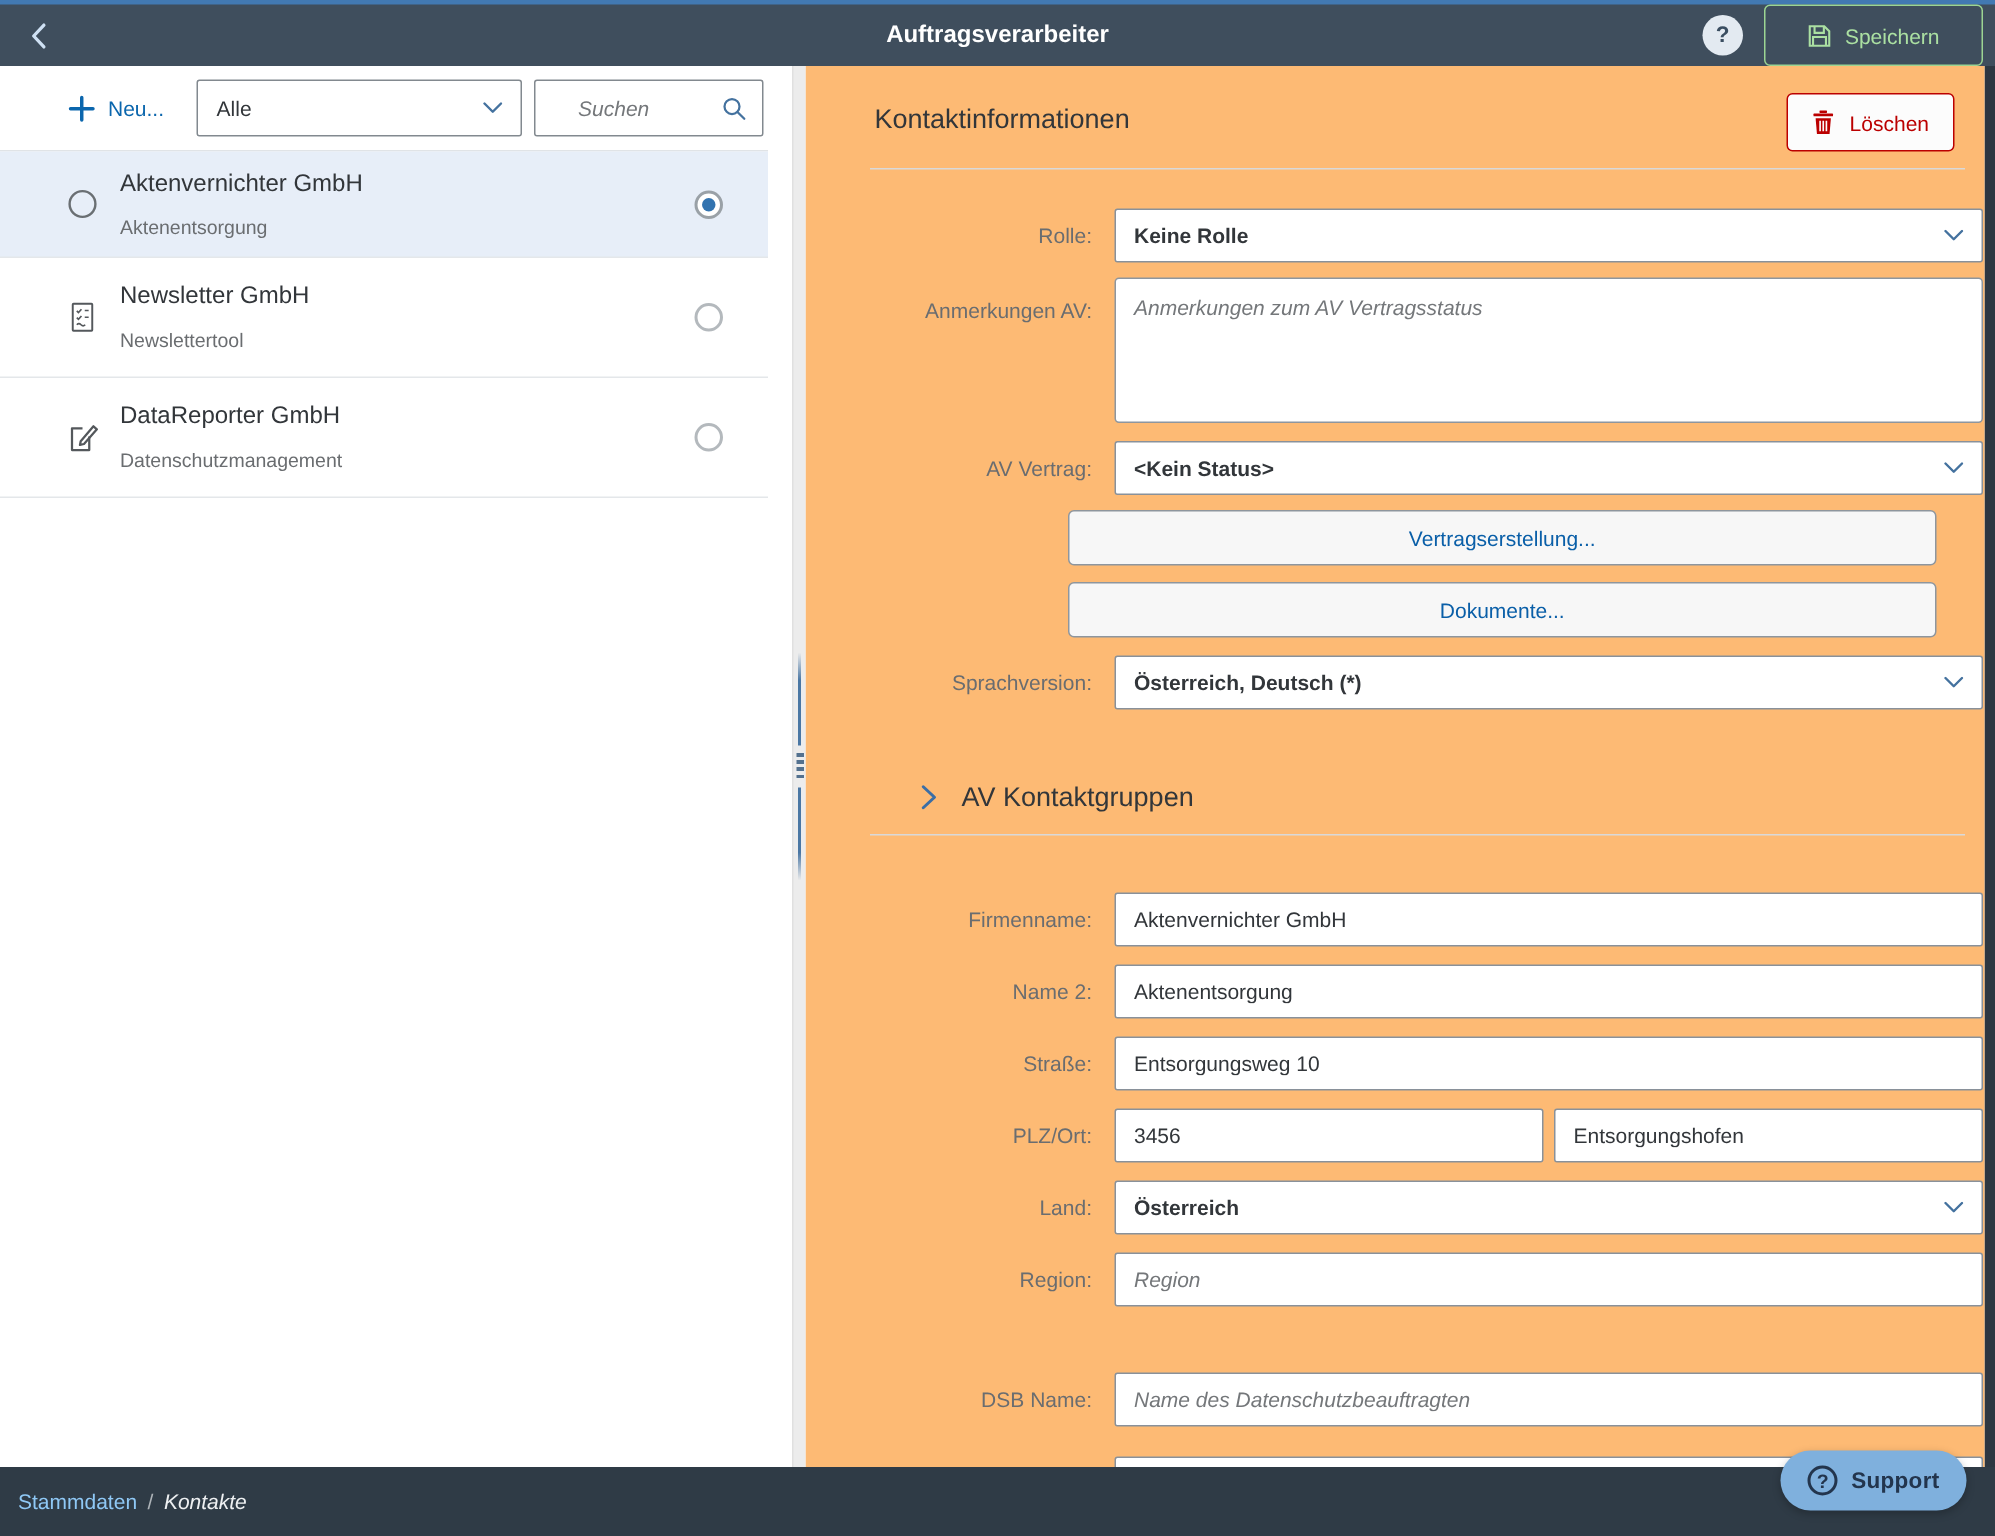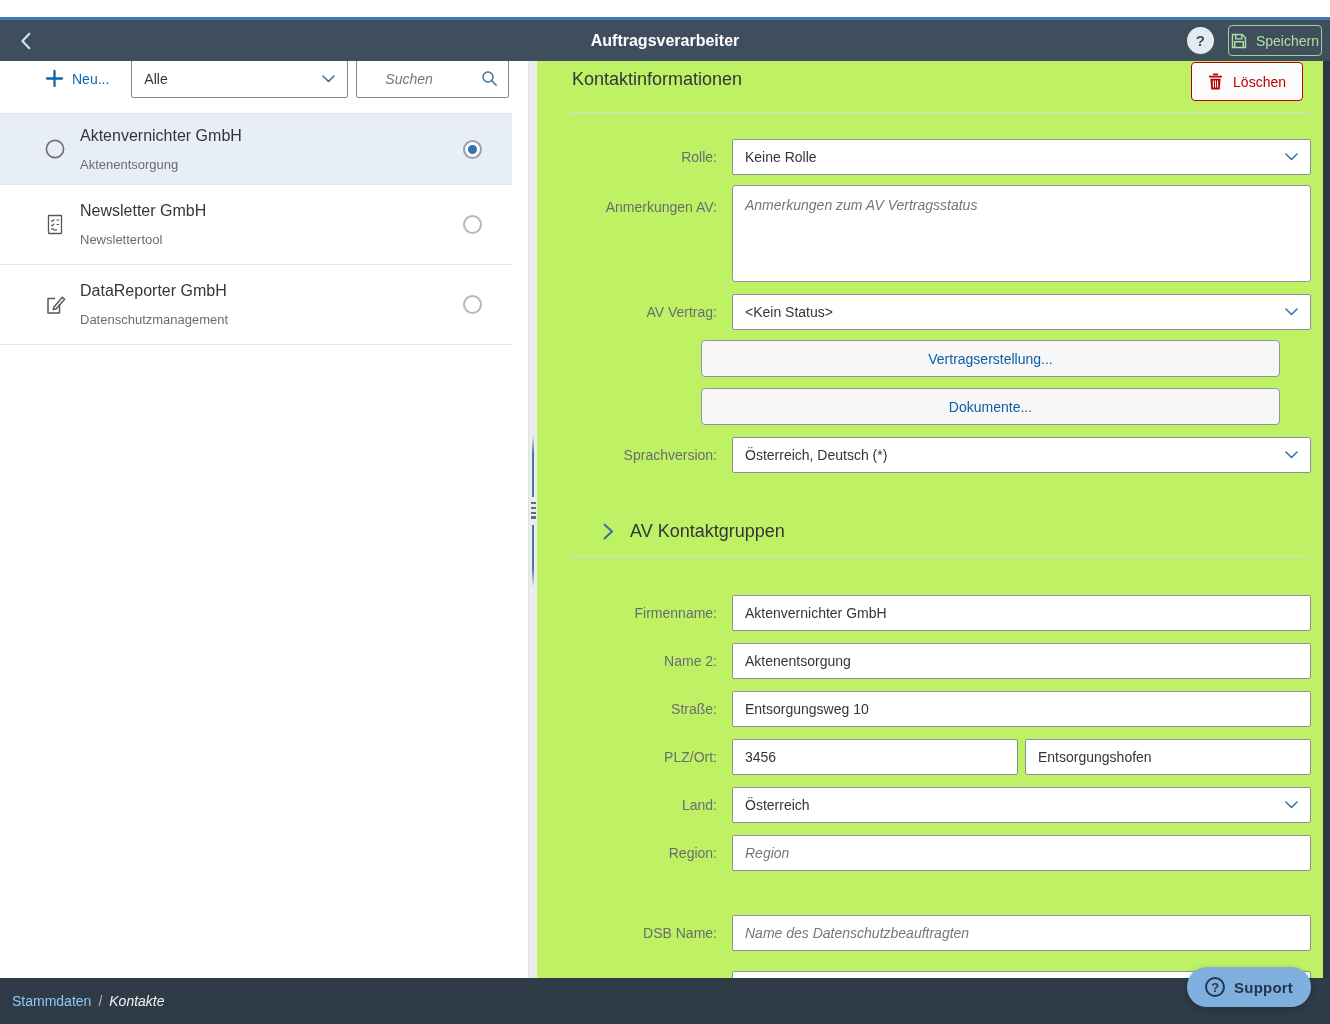--- a/index.html
+++ b/index.html
@@ -1,32 +1,32 @@
 <!DOCTYPE html>
 <html><head>
 <meta charset="utf-8">
 <style>
   * { margin:0; padding:0; box-sizing:border-box; }
   html,body { width:1330px; height:1024px; }
   body { position:relative; font-family:"Liberation Sans", sans-serif; background:#fff; overflow:hidden; color:#32363a; }
   button { font-family:inherit; cursor:pointer; }
 
   
-  .header { position:absolute; top:17px; left:0; right:0; height:44px; background:#3f4e5d; z-index:30; }
+  .header { position:absolute; top:0; left:0; right:0; height:44px; background:#3f4e5d; z-index:30; }
   .top-stripe { position:absolute; top:0; left:0; right:0; height:3px; background:#4279b2; }
   .header-inner { position:absolute; top:3px; left:0; right:0; bottom:0; display:flex; align-items:center; }
   .back-btn { margin-left:12px; width:30px; height:30px; display:flex; align-items:center; justify-content:center; background:none; border:none; }
   .header-title { position:absolute; left:0; right:0; text-align:center; color:#fff; font-size:16px; font-weight:600; pointer-events:none; }
   .header-right { margin-left:auto; display:flex; align-items:center; gap:14px; padding-right:8px; }
   .help-btn { width:27px; height:27px; border-radius:50%; background:#e3eaf1; color:#3a4e61; font-weight:700; font-size:15px; display:flex; align-items:center; justify-content:center; border:none; }
-  .save-btn { height:31px; display:flex; align-items:center; gap:9px; padding:0 2px; border:1px solid #9cd593; border-radius:4px; background:transparent; color:#abe0a2; font-size:14px; }
+  .save-btn { height:41px; display:flex; align-items:center; gap:9px; padding:0 28px; border:1px solid #9cd593; border-radius:4px; background:transparent; color:#abe0a2; font-size:14px; }
 
   
   .sidebar { position:absolute; top:44px; left:0; width:528px; bottom:46px; background:#fff; z-index:5; }
-  .toolbar { height:69px; width:512px; display:flex; align-items:center; }
+  .toolbar { height:56px; width:512px; display:flex; align-items:center; }
   .new-btn { margin-left:45px; display:flex; align-items:center; gap:8px; color:#0b66ad; font-size:14px; background:none; border:none; }
   .filter-select { margin-left:22px; width:217px; height:38px; border:1px solid #82898f; border-radius:2px; background:#fff; display:flex; align-items:center; justify-content:space-between; padding:0 12px; font-size:14px; color:#32363a; cursor:pointer; }
   .search-box { margin-left:8px; width:153px; height:38px; border:1px solid #82898f; border-radius:2px; display:flex; align-items:center; padding:0 10px 0 28px; background:#fff; }
   .search-box input { border:none; outline:none; flex:1; width:100%; font-size:14px; font-style:italic; color:#32363a; font-family:inherit; background:transparent; }
   input::placeholder, textarea::placeholder { color:#74777a; font-style:italic; opacity:1; }
 
   .list { width:512px; border-top:1px solid #e0e3e6; }
   .list-item { height:80px; display:flex; align-items:center; border-bottom:1px solid #e4e7ea; cursor:pointer; background:#fff; }
   .list-item:first-child { height:71px; }
   .list-item.selected { background:#e7eef8; }
@@ -38,37 +38,37 @@
   .radio.checked { border-color:#9aa1a7; }
   .radio.checked::after { content:""; position:absolute; inset:3px; border-radius:50%; background:#3273b0; }
 
   
   .splitter { position:absolute; top:44px; left:528px; width:9px; bottom:46px; background:#ececec; border-left:1px solid #e0e0e0; cursor:col-resize; z-index:6; }
   .splitter .line-top { position:absolute; left:3px; width:2px; top:calc(50% - 76px); height:62px; background:linear-gradient(to top, #4a77a4 70%, rgba(74,119,164,0)); }
   .splitter .line-bottom { position:absolute; left:3px; width:2px; top:calc(50% + 14px); height:62px; background:linear-gradient(to bottom, #4a77a4 70%, rgba(74,119,164,0)); }
   .splitter .grip { position:absolute; left:2px; top:calc(50% - 9px); width:5px; height:18px; background:repeating-linear-gradient(to bottom, #53718f 0 2.5px, transparent 2.5px 4.8px); }
 
   
-  .detail { position:absolute; top:44px; left:537px; right:7px; bottom:46px; background:#bef264; overflow:hidden; }
+  .detail { position:absolute; top:44px; left:537px; right:7px; bottom:46px; background:#fdba74; overflow:hidden;padding-left:11px; }
   .right-strip { position:absolute; top:44px; right:0; width:7px; bottom:0; background:#2d3742; }
 
   .detail-header { position:relative; height:68px; }
   .detail-title { position:absolute; left:35px; top:25px; font-size:18px; color:#32363a; font-weight:400; }
   .delete-btn { position:absolute; right:20px; top:18px; height:39px; display:flex; align-items:center; gap:10px; padding:0 16px; background:#fcfcfc; border:1px solid #bb0000; border-radius:4px; color:#bb0000; font-size:14px; }
   .divider { height:1px; background:#d9d9d9; margin:0 13px 0 32px; }
 
   .form-row { display:flex; align-items:center; margin-top:12px;margin-left:31px; }
   .form-row.top-align { align-items:flex-start; }
   .form-row.top-align .f-label { padding-top:13px; }
   .f-label { width:164px; padding-right:15px; text-align:right; font-size:14px; color:#6a6d70; line-height:19px; flex-shrink:0; }
   .f-control { width:579px; }
   .f-control.split { display:flex; gap:7px; }
   .ctl { height:36px; border:1px solid #89919a; border-radius:2px; background:#fff; font-size:14px; color:#32363a; display:flex; align-items:center; padding:0 12px; width:100%; }
   input.ctl { display:block; line-height:34px; outline:none; font-family:inherit; }
-  .select { justify-content:space-between; cursor:pointer; }
+  .select { justify-content:space-between; cursor:pointer;font-weight:bold; }
   .textarea { width:100%; height:97px; border:1px solid #8e969e; border-radius:3px; background:#fff; font-size:14px; padding:11px 12px; resize:none; font-family:inherit; color:#32363a; outline:none; display:block; }
   .wide-btn { width:579px; height:37px; background:#f7f7f7; border:1px solid #8e969e; border-radius:4px; color:#0a5fa8; font-size:14px; }
   .mt10 { margin-top:10px; } .mt11 { margin-top:11px; }
   .btn-row { display:flex; margin-left:164px; }
 
   .section-head { display:flex; align-items:center; margin:48px 0 0 66px; cursor:pointer; }
   .section-title { margin-left:16px; font-size:18px; color:#32363a; }
   .section-divider { height:1px; background:#d9d9d9; margin:14px 13px 0 32px; }
   .first-after-section { margin-top:38px; }
   .gap-row { margin-top:44px; }

